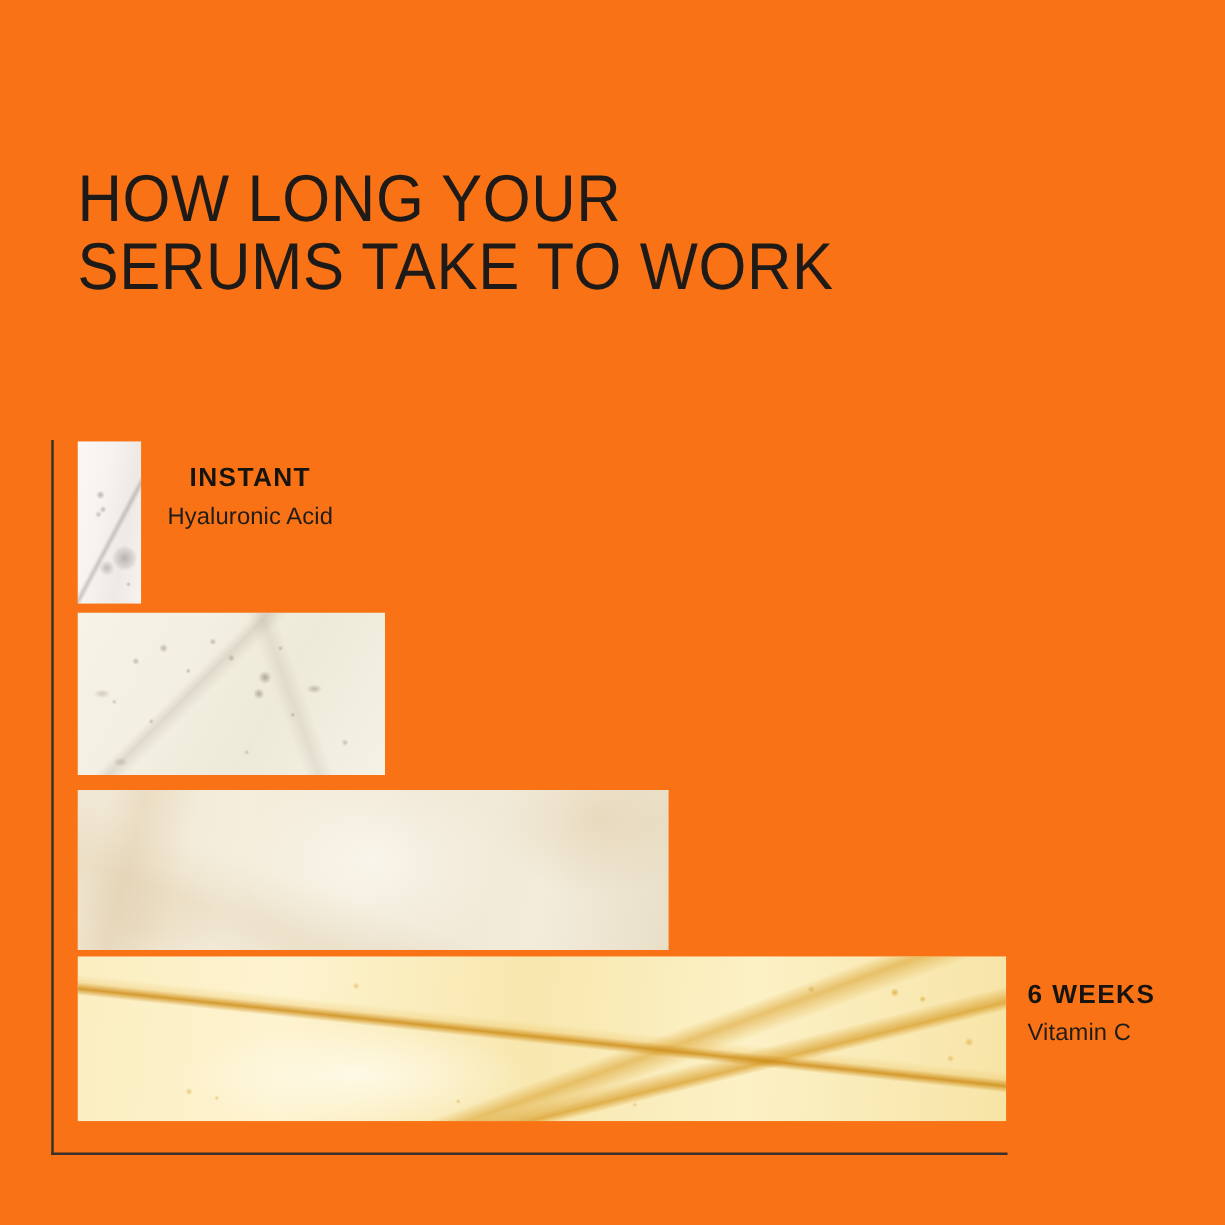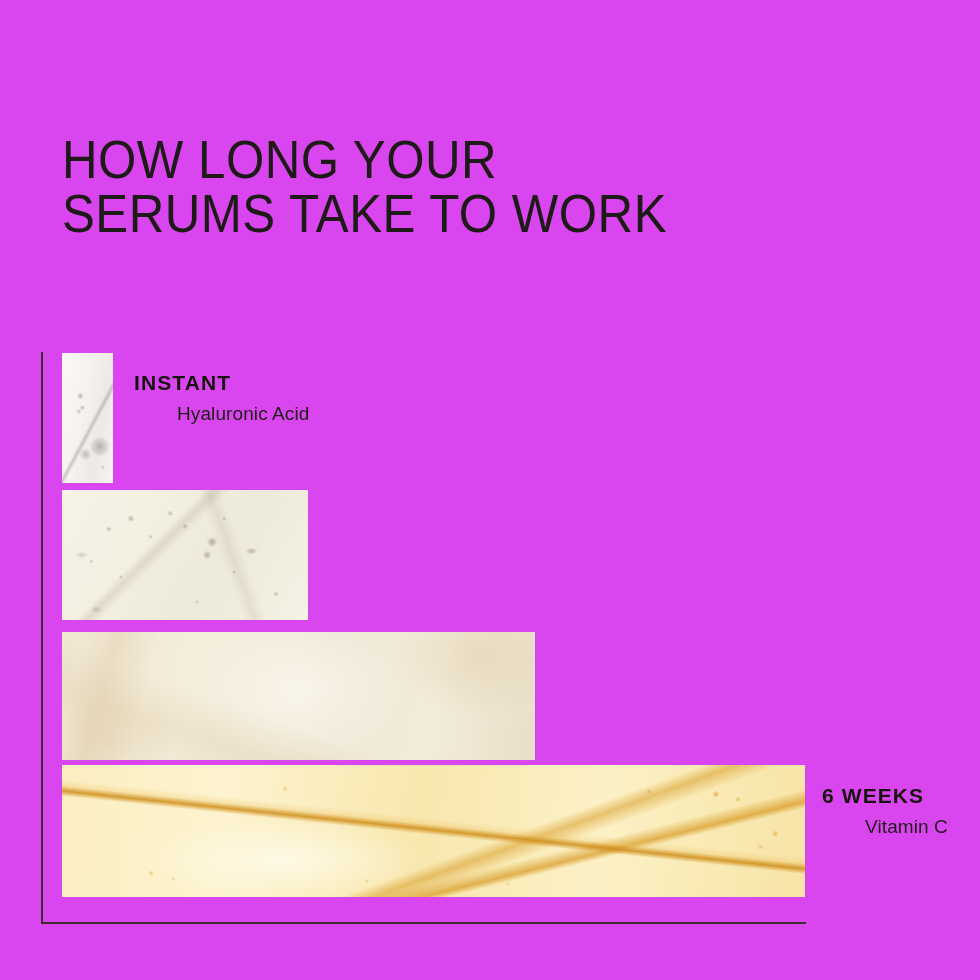--- a/index.html
+++ b/index.html
@@ -10,21 +10,21 @@
     width: 980px;
     height: 980px;
     background: #f2eae6;
     font-family: "Liberation Sans", sans-serif;
     overflow: hidden;
   }
   #canvas {
     position: relative;
     width: 980px;
     height: 980px;
-    background: #d946ef;
+    background: #f97316;
   }
 
   
   .title {
     position: absolute;
     left: 62px;
     top: 133px;
     width: 820px;
     font-family: "Liberation Sans", sans-serif;
     font-weight: 300;
@@ -139,30 +139,30 @@
     position: absolute;
     white-space: nowrap;
   }
   .label-duration {
     font-family: "Liberation Sans", sans-serif;
     font-weight: bold;
     font-size: 21px;
     letter-spacing: 1.1px;
     color: #17140f;
     line-height: 24px;
+    text-align: center;
   }
   .label-ingredient {
     font-family: "Liberation Sans", sans-serif;
     font-weight: normal;
     font-size: 19px;
     letter-spacing: 0.1px;
     color: #201c18;
     line-height: 24px;
     margin-top: 7px;
-    margin-left: 43px;
   }
 </style>
 </head>
 <body>
 
 <div id="canvas">
 
   <div class="title">HOW LONG YOUR
 SERUMS TAKE TO WORK</div>
 

